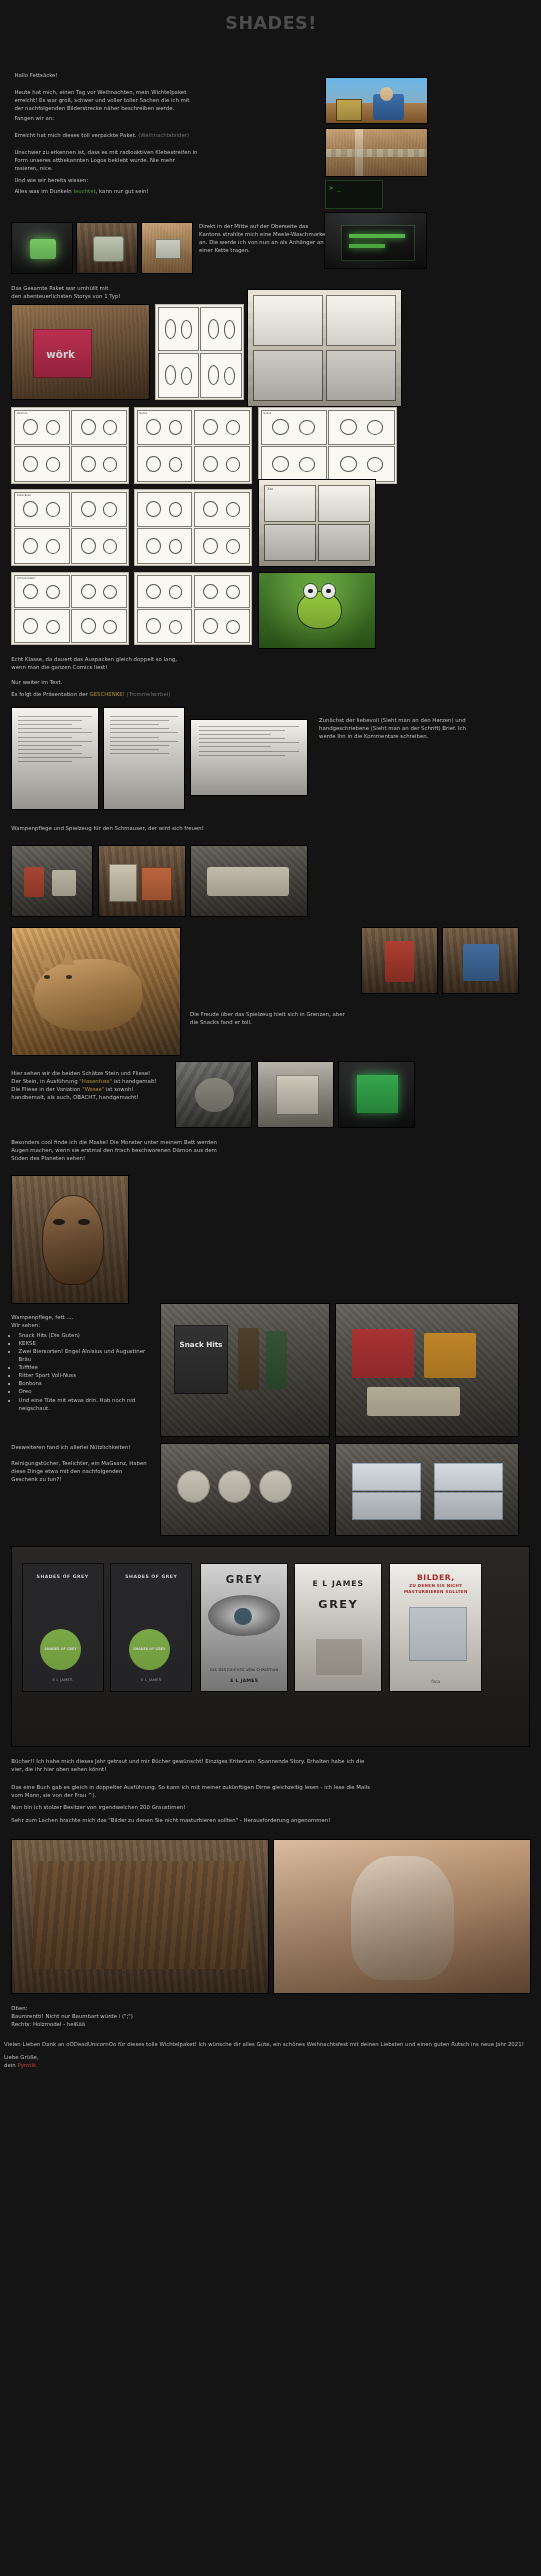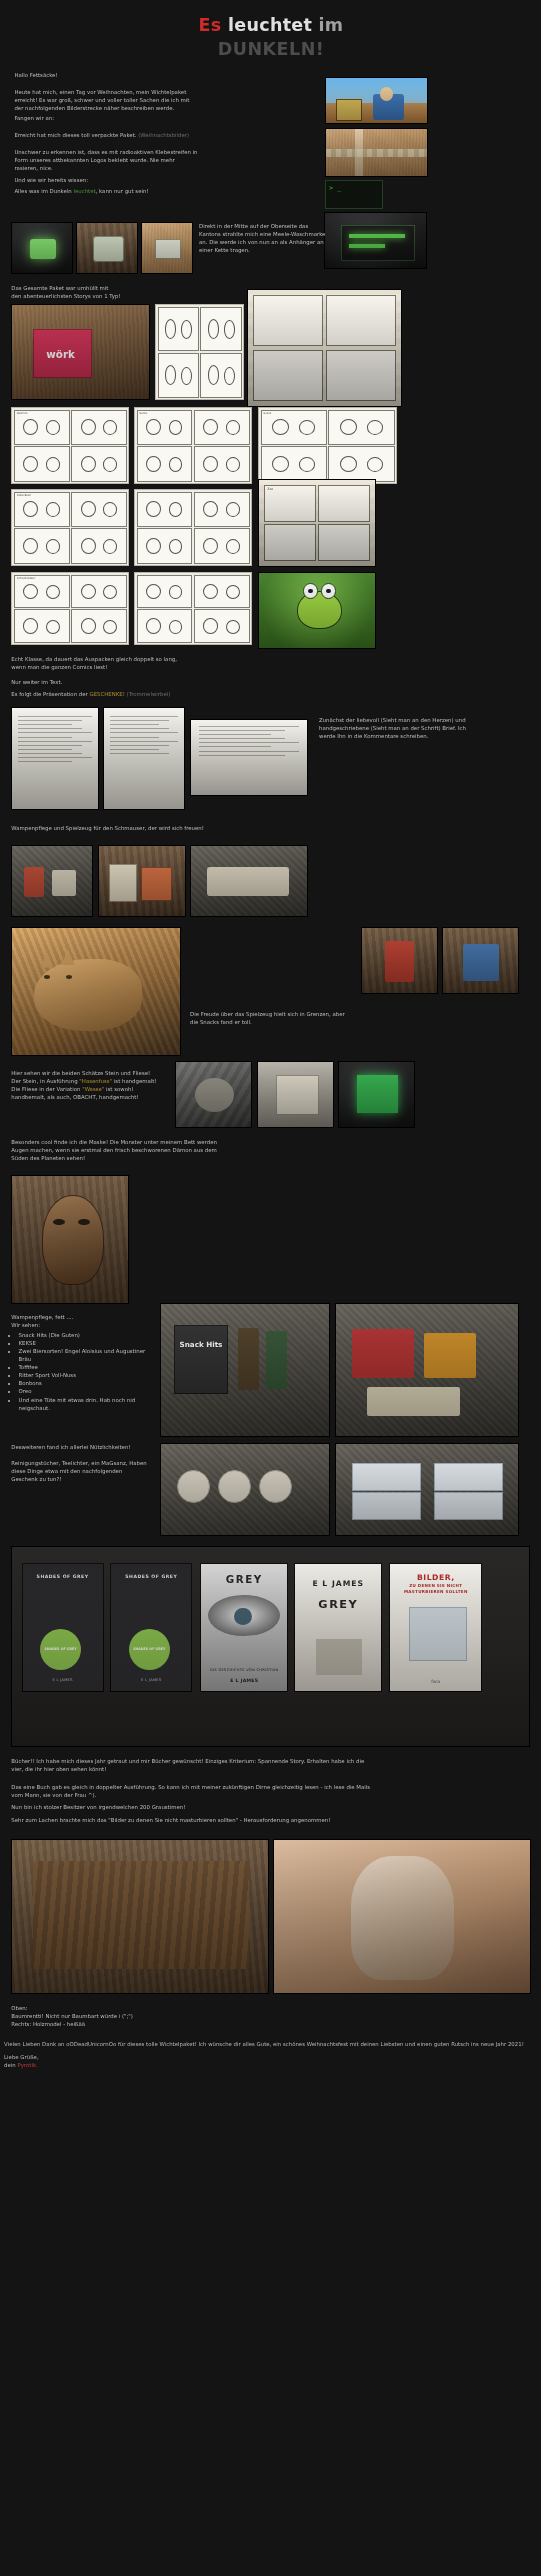--- a/index.html
+++ b/index.html
@@ -238,26 +238,21 @@
     line-height: 1.5;
   }
   .sig { color: #b93b3b; }
 </style>
 </head>
 <body>
 
 <div class="page">
 
   <div class="header">
-    <div class="title-line1">
-      <span class="es">Es</span>
-      <span class="leuchtet">leuchtet</span>
-      <span class="im">im</span>
-    </div>
-    <div class="title-line2">DUNKELN!</div>
+    <div class="title-line2">SHADES!</div>
   </div>
 
   <div class="tblock" style="left:14.4px; top:71px; width:170px;">Hallo Fettsäcke!</div>
 
   <div class="tblock" style="left:14.4px; top:88px; width:180px;">Heute hat mich, einen Tag vor Weihnachten, mein Wichtelpaket erreicht! Es war groß, schwer und voller toller Sachen die ich mit der nachfolgenden Bilderstrecke näher beschreiben werde.</div>
 
   <div class="tblock" style="left:14.4px; top:114px; width:170px;">Fangen wir an:</div>
 
   <div class="tblock" style="left:14.4px; top:131px; width:185px;">
     <span>Erreicht hat mich dieses toll verpackte Paket.</span>

